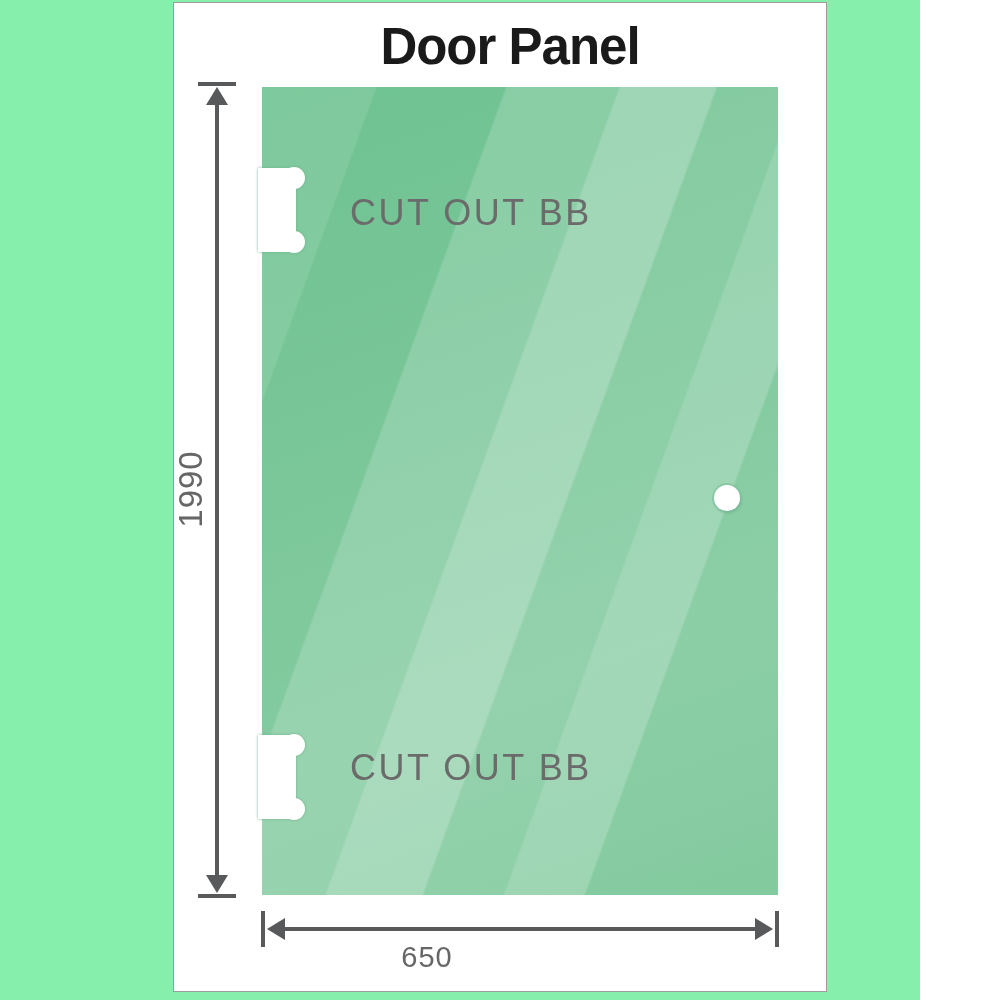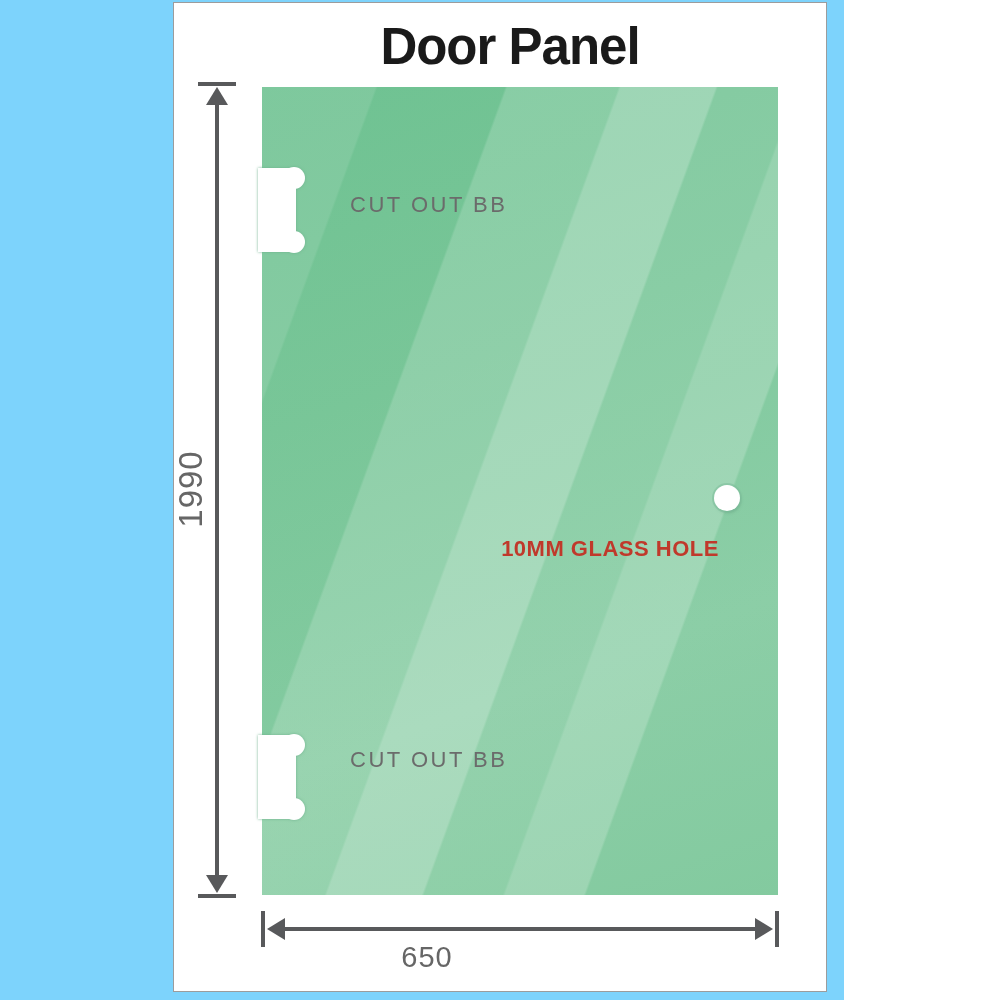--- a/index.html
+++ b/index.html
@@ -3,23 +3,23 @@
 <meta charset="utf-8">
 <style>
   html, body {
     margin: 0;
     padding: 0;
     background: #ffffff;
     font-family: "Liberation Sans", sans-serif;
   }
   .canvas {
     position: relative;
-    width: 844px;
+    width: 920px;
     height: 1000px;
-    background: #7dd3fc;
+    background: #86efac;
     overflow: hidden;
   }
   .frame {
     position: absolute;
     left: 173px;
     top: 2px;
     width: 652px;
     height: 988px;
     border: 1px solid var(--frame-border, #9c9c9c);
     background: #ffffff;
@@ -58,21 +58,21 @@
     height: 96px;
     left: 258px;
     overflow: visible;
     filter: drop-shadow(0 0 1.5px rgba(110,175,140,0.9));
   }
   .cutout-top-pos { top: 162px; }
   .cutout-bottom-pos { top: 729px; }
   .cutout-label {
     position: absolute;
     left: 350px;
-    font-size: 22px;
+    font-size: 36px;
     color: var(--label-gray, #6b6b6b);
     letter-spacing: 2.5px;
     white-space: nowrap;
   }
   .cutout-label-top { top: 192px; }
   .cutout-label-bottom { top: 747px; }
   .glass-hole {
     position: absolute;
     left: 714px;
     top: 485px;
@@ -173,21 +173,20 @@
       <circle cx="36" cy="80" r="11"></circle>
     </g>
   </svg>
 
   <div class="cutout-label cutout-label-top">CUT OUT BB</div>
 
   <div class="cutout-label cutout-label-bottom">CUT OUT BB</div>
 
   <div class="glass-hole"></div>
 
-  <div class="hole-label">10MM GLASS HOLE</div>
 
   <div class="dim vdim-cap-top"></div>
   <div class="tri arrow-up"></div>
   <div class="dim vdim-line"></div>
   <div class="tri arrow-down"></div>
   <div class="dim vdim-cap-bottom"></div>
   <div class="vdim-label">1990</div>
 
   <div class="dim hdim-tick-left"></div>
   <div class="tri arrow-left"></div>

